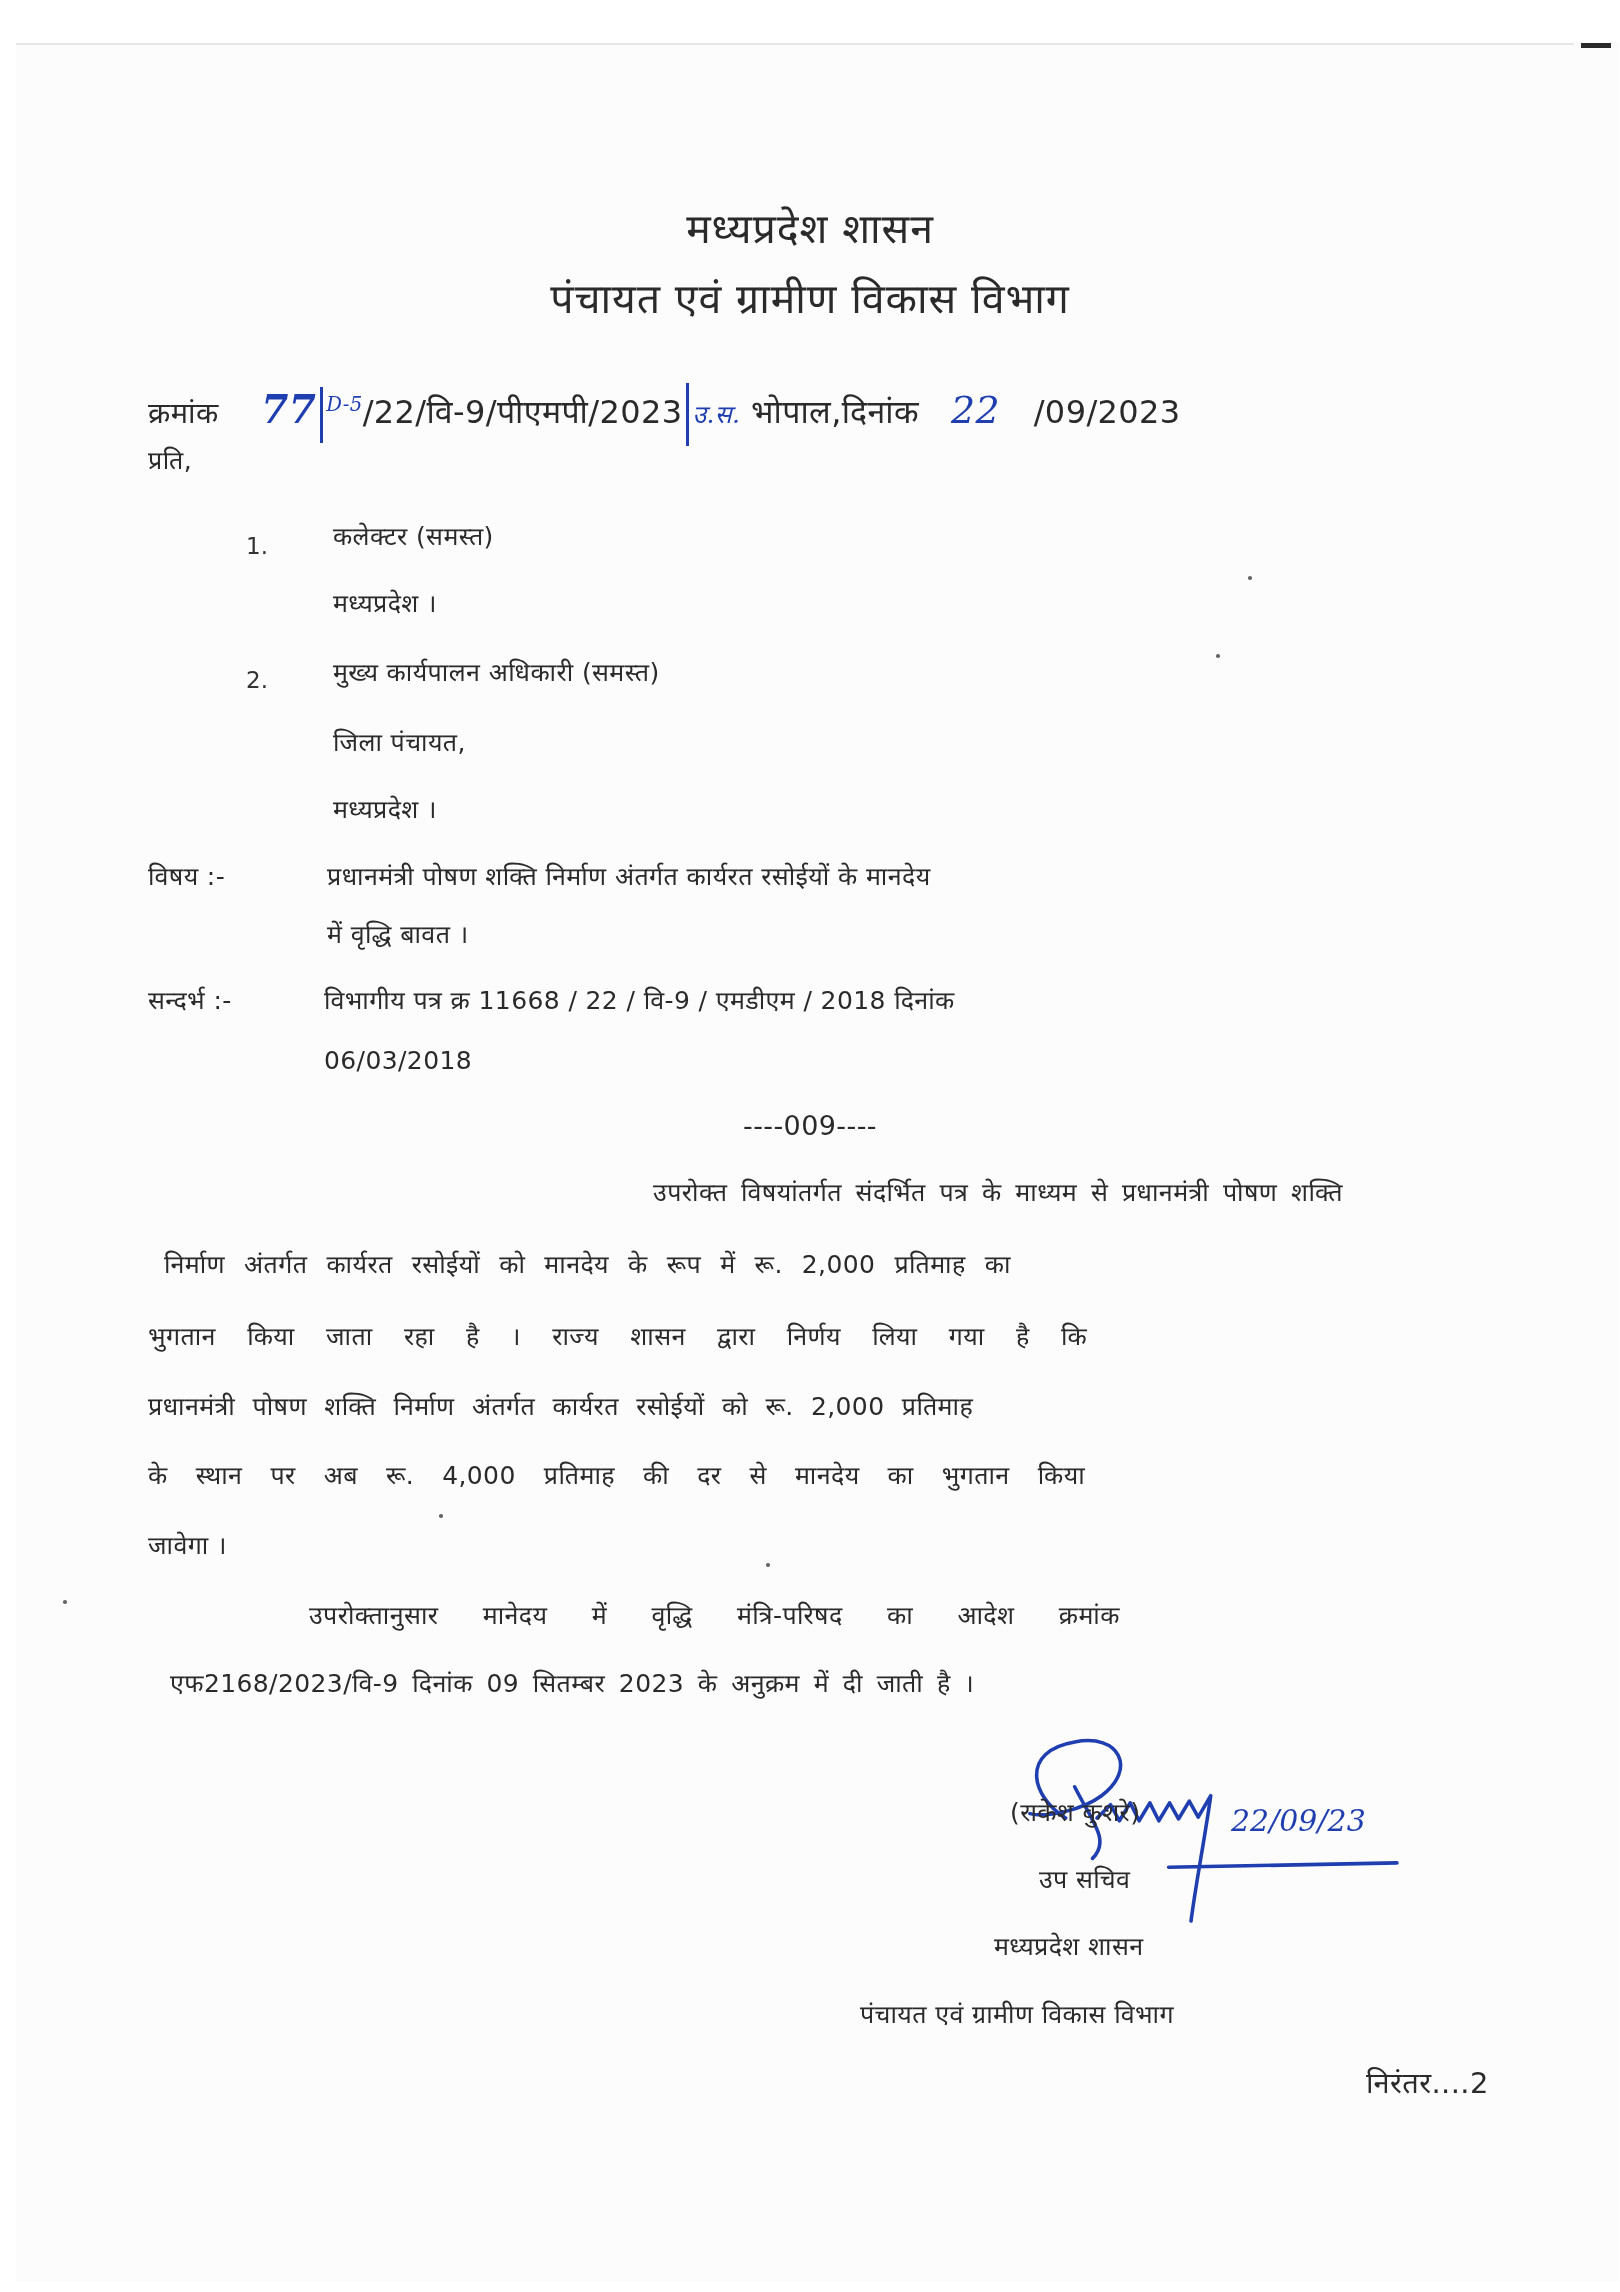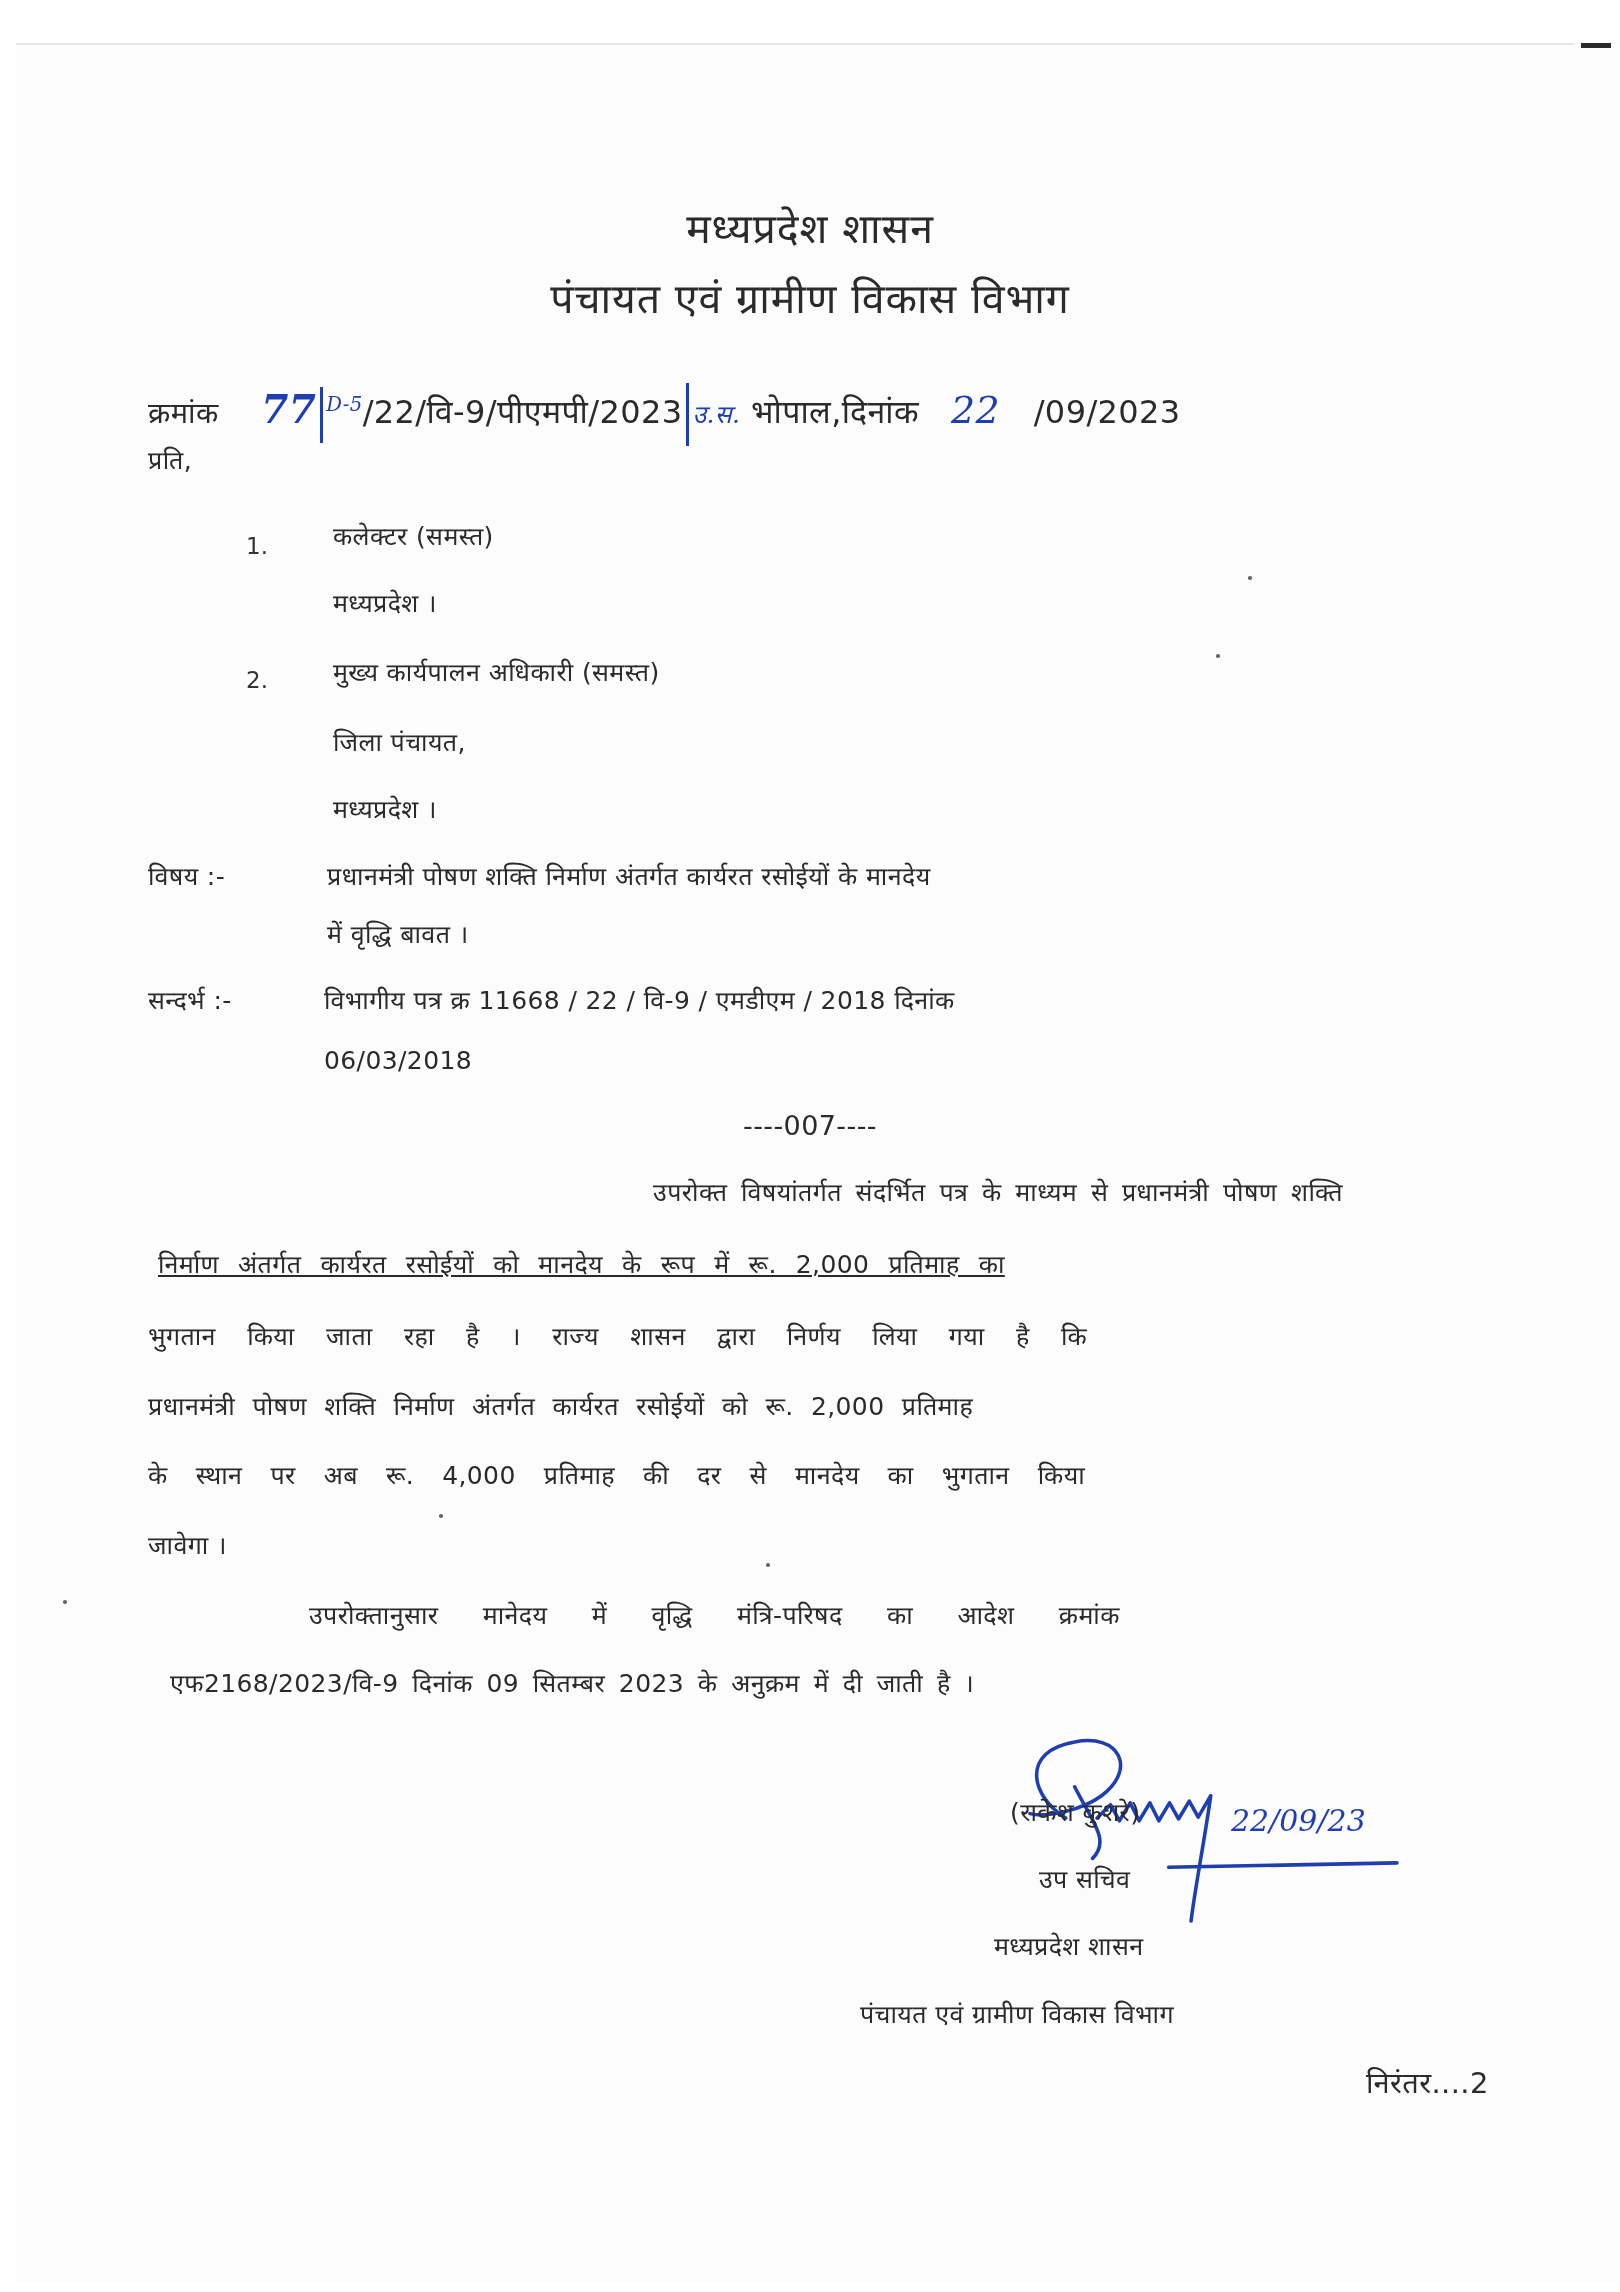--- a/index.html
+++ b/index.html
@@ -83,26 +83,26 @@
 <div class="abs txt" style="left:333px; top:797px;">मध्यप्रदेश ।</div>
 
 <div class="abs txt" style="left:148px; top:864px;">विषय :-</div>
 <div class="abs txt" style="left:327px; top:864px;">प्रधानमंत्री पोषण शक्ति निर्माण अंतर्गत कार्यरत रसोईयों के मानदेय</div>
 <div class="abs txt" style="left:327px; top:922px;">में वृद्धि बावत ।</div>
 
 <div class="abs txt" style="left:148px; top:988px;">सन्दर्भ :-</div>
 <div class="abs txt" style="left:324px; top:988px;">विभागीय पत्र क्र 11668 / 22 / वि-9 / एमडीएम / 2018 दिनांक</div>
 <div class="abs txt" style="left:324px; top:1048px;">06/03/2018</div>
 
-<div class="abs txt center" style="left:0; width:1620px; top:1112px; font-size:27px;">----007----</div>
+<div class="abs txt center" style="left:0; width:1620px; top:1112px; font-size:27px;">----009----</div>
 
 <div class="abs txt justify-line" style="left:300px; width:1043px; top:1180px;justify-content:flex-end;">
   <span style="word-spacing:5.4px;">उपरोक्त विषयांतर्गत संदर्भित पत्र के माध्यम से प्रधानमंत्री पोषण शक्ति</span>
 </div>
-<div class="abs txt" style="left:158px; width:1205px; top:1252px; word-spacing:10.7px; text-align:justify;text-decoration:underline;">निर्माण अंतर्गत कार्यरत रसोईयों को मानदेय के रूप में रू. 2,000 प्रतिमाह का</div>
+<div class="abs txt" style="left:164px; width:1205px; top:1252px; word-spacing:10.7px; text-align:justify;">निर्माण अंतर्गत कार्यरत रसोईयों को मानदेय के रूप में रू. 2,000 प्रतिमाह का</div>
 <div class="abs txt" style="left:148px; top:1324px; word-spacing:23px;">भुगतान किया जाता रहा है । राज्य शासन द्वारा निर्णय लिया गया है कि</div>
 <div class="abs txt" style="left:148px; top:1394px; word-spacing:9px;">प्रधानमंत्री पोषण शक्ति निर्माण अंतर्गत कार्यरत रसोईयों को रू. 2,000 प्रतिमाह</div>
 <div class="abs txt" style="left:148px; top:1463px; word-spacing:19.7px;">के स्थान पर अब रू. 4,000 प्रतिमाह की दर से मानदेय का भुगतान किया</div>
 <div class="abs txt" style="left:148px; top:1533px;">जावेगा ।</div>
 
 <div class="abs txt" style="left:309px; top:1603px; word-spacing:36px;">उपरोक्तानुसार मानेदय में वृद्धि मंत्रि-परिषद का आदेश क्रमांक</div>
 <div class="abs txt" style="left:170px; top:1671px; word-spacing:5.4px;text-align:right;">एफ2168/2023/वि-9 दिनांक 09 सितम्बर 2023 के अनुक्रम में दी जाती है ।</div>
 
 <div class="abs sig" style="left:1012px; top:1733px;">
   <svg width="376" height="206" viewBox="0 0 420 230">

